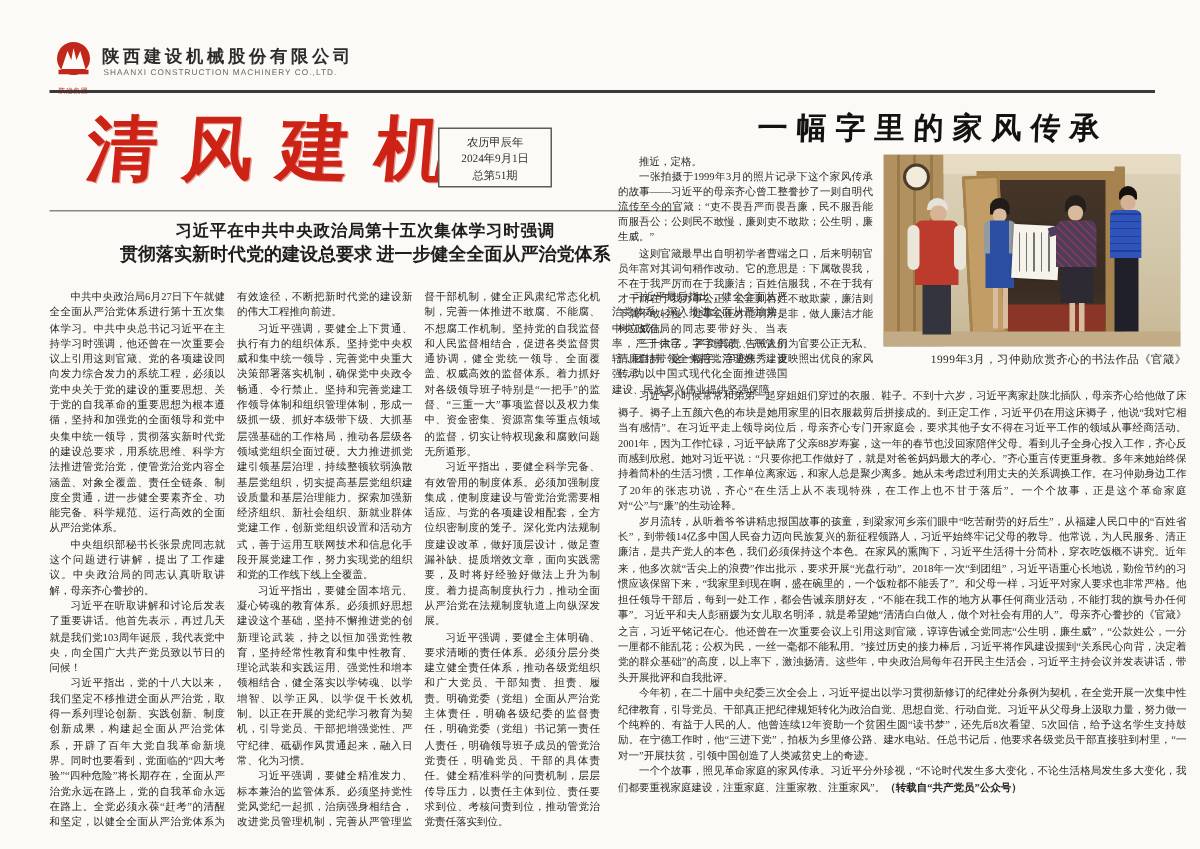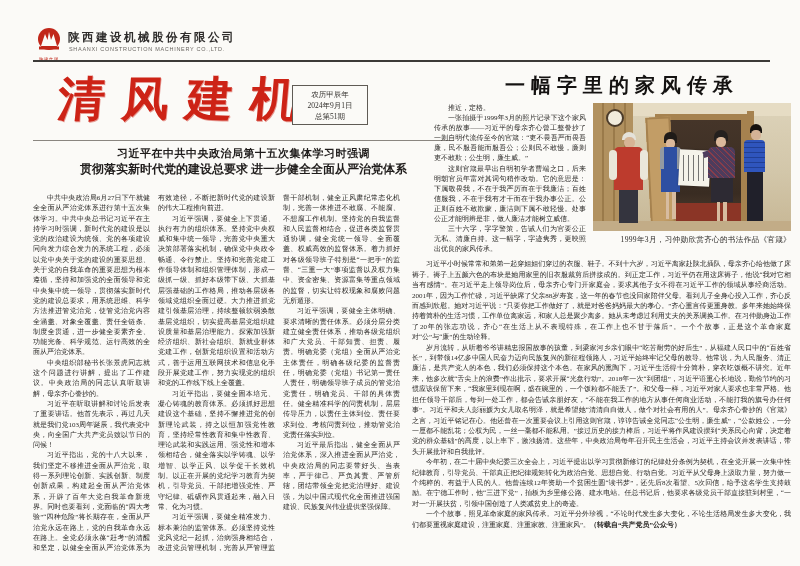--- a/index.html
+++ b/index.html
@@ -30,21 +30,21 @@
     color:#33302d;background:#fbfaf7;
   }
   
   .feature-title{
     position:absolute;left:452px;top:72px;width:340px;text-align:center;
     font-size:20px;font-weight:bold;color:#141211;letter-spacing:6px;
     transform:skewX(-2deg);white-space:nowrap;
   }
   .feature{position:absolute;left:412px;top:103px;width:379px;}
   .feature-top{display:flex;gap:7px;}
-  .feature-intro{width:170px;font-size:7px;line-height:10.1px;text-align:justify;color:#2a2826;margin-left:22px;}
+  .feature-intro{width:170px;font-size:7px;line-height:10.1px;text-align:justify;color:#2a2826;}
   .feature-intro p{margin:0;text-indent:2em;}
   .feature-figure{width:202px;}
   .photo{width:198px;height:128px;position:relative;overflow:hidden;background:#d8cdb2;filter:saturate(.95);}
   .caption{margin-top:4px;text-align:right;font-size:7.6px;color:#2a2826;letter-spacing:.3px;}
   .feature-body{margin-top:5px;font-size:7px;line-height:10.4px;text-align:justify;color:#2a2826;}
   .feature-body p{margin:0;text-indent:2em;}
   .credit{font-weight:bold;}
   
   .lead-rule{position:absolute;left:33px;top:140px;width:421px;height:1px;background:#8a8680;}
   .lead-kicker{position:absolute;left:33px;top:146px;width:421px;text-align:center;font-size:11px;font-weight:bold;color:#201d1c;letter-spacing:.5px;}
@@ -111,27 +111,28 @@
   <div>农历甲辰年</div>
   <div>2024年9月1日</div>
   <div>总第51期</div>
 </div>
 
 <div class="lead-rule"></div>
 <div class="lead-kicker">习近平在中共中央政治局第十五次集体学习时强调</div>
 <div class="lead-main">贯彻落实新时代党的建设总要求 进一步健全全面从严治党体系</div>
 
 <div class="lead-body">
-  <p>中共中央政治局6月27日下午就健全全面从严治党体系进行第十五次集体学习。中共中央总书记习近平在主持学习时强调，新时代党的建设是以党的政治建设为统领、党的各项建设同向发力综合发力的系统工程，必须以党中央关于党的建设的重要思想、关于党的自我革命的重要思想为根本遵循，坚持和加强党的全面领导和党中央集中统一领导，贯彻落实新时代党的建设总要求，用系统思维、科学方法推进管党治党，使管党治党内容全涵盖、对象全覆盖、责任全链条、制度全贯通，进一步健全要素齐全、功能完备、科学规范、运行高效的全面从严治党体系。</p>
+  <p>中共中央政治局6月27日下午就健全全面从严治党体系进行第十五次集体学习。中共中央总书记习近平在主持学习时强调，他还曾在一次重要会议上引用这则官箴、党的各项建设同向发力综合发力的系统工程，必须以党中央关于党的建设的重要思想、关于党的自我革命的重要思想为根本遵循，坚持和加强党的全面领导和党中央集中统一领导，贯彻落实新时代党的建设总要求，用系统思维、科学方法推进管党治党，使管党治党内容全涵盖、对象全覆盖、责任全链条、制度全贯通，进一步健全要素齐全、功能完备、科学规范、运行高效的全面从严治党体系。</p>
   <p>中央组织部秘书长张景虎同志就这个问题进行讲解，提出了工作建议。中央政治局的同志认真听取讲解，母亲齐心誊抄的。</p>
   <p>习近平在听取讲解和讨论后发表了重要讲话。他首先表示，再过几天就是我们党103周年诞辰，我代表党中央，向全国广大共产党员致以节日的问候！</p>
   <p>习近平指出，党的十八大以来，我们坚定不移推进全面从严治党，取得一系列理论创新、实践创新、制度创新成果，构建起全面从严治党体系，开辟了百年大党自我革命新境界。同时也要看到，党面临的“四大考验”“四种危险”将长期存在，全面从严治党永远在路上，党的自我革命永远在路上。全党必须永葆“赶考”的清醒和坚定，以健全全面从严治党体系为有效途径，不断把新时代党的建设新的伟大工程推向前进。</p>
   <p>习近平强调，要健全上下贯通、执行有力的组织体系。坚持党中央权威和集中统一领导，完善党中央重大决策部署落实机制，确保党中央政令畅通、令行禁止。坚持和完善党建工作领导体制和组织管理体制，形成一级抓一级、抓好本级带下级、大抓基层强基础的工作格局，推动各层级各领域党组织全面过硬。大力推进抓党建引领基层治理，持续整顿软弱涣散基层党组织，切实提高基层党组织建设质量和基层治理能力。探索加强新经济组织、新社会组织、新就业群体党建工作，创新党组织设置和活动方式，善于运用互联网技术和信息化手段开展党建工作，努力实现党的组织和党的工作线下线上全覆盖。</p>
   <p>习近平指出，要健全固本培元、凝心铸魂的教育体系。必须抓好思想建设这个基础，坚持不懈推进党的创新理论武装，持之以恒加强党性教育，坚持经常性教育和集中性教育、理论武装和实践运用、强党性和增本领相结合，健全落实以学铸魂、以学增智、以学正风、以学促干长效机制。以正在开展的党纪学习教育为契机，引导党员、干部把增强党性、严守纪律、砥砺作风贯通起来，融入日常、化为习惯。</p>
   <p>习近平强调，要健全精准发力、标本兼治的监管体系。必须坚持党性党风党纪一起抓，治病强身相结合，改进党员管理机制，完善从严管理监督干部机制，健全正风肃纪常态化机制，完善一体推进不敢腐、不能腐、不想腐工作机制。坚持党的自我监督和人民监督相结合，促进各类监督贯通协调，健全党统一领导、全面覆盖、权威高效的监督体系。着力抓好对各级领导班子特别是“一把手”的监督、“三重一大”事项监督以及权力集中、资金密集、资源富集等重点领域的监督，切实让特权现象和腐败问题无所遁形。</p>
+  <p>习近平指出，要健全科学完备、有效管用的制度体系。必须加强制度集成，使制度建设与管党治党需要相适应、与党的各项建设相配套，全方位织密制度的笼子。深化党内法规制度建设改革，做好顶层设计，做足查漏补缺、提质增效文章，面向实践需要，及时将好经验好做法上升为制度。着力提高制度执行力，推动全面从严治党在法规制度轨道上向纵深发展。</p>
   <p>习近平强调，要健全主体明确、要求清晰的责任体系。必须分层分类建立健全责任体系，推动各级党组织和广大党员、干部知责、担责、履责。明确党委（党组）全面从严治党主体责任，明确各级纪委的监督责任，明确党委（党组）书记第一责任人责任，明确领导班子成员的管党治党责任，明确党员、干部的具体责任。健全精准科学的问责机制，层层传导压力，以责任主体到位、责任要求到位、考核问责到位，推动管党治党责任落实到位。</p>
   <p>习近平最后指出，健全全面从严治党体系，深入推进全面从严治党，中央政治局的同志要带好头、当表率，严于律己、严负其责、严管所辖，团结带领全党把党治理好、建设强，为以中国式现代化全面推进强国建设、民族复兴伟业提供坚强保障。</p>
 </div>
 
 <div class="feature-title">一幅字里的家风传承</div>
 
 <div class="feature">
   <div class="feature-top">
     <div class="feature-intro">
       <p>推近，定格。</p>

